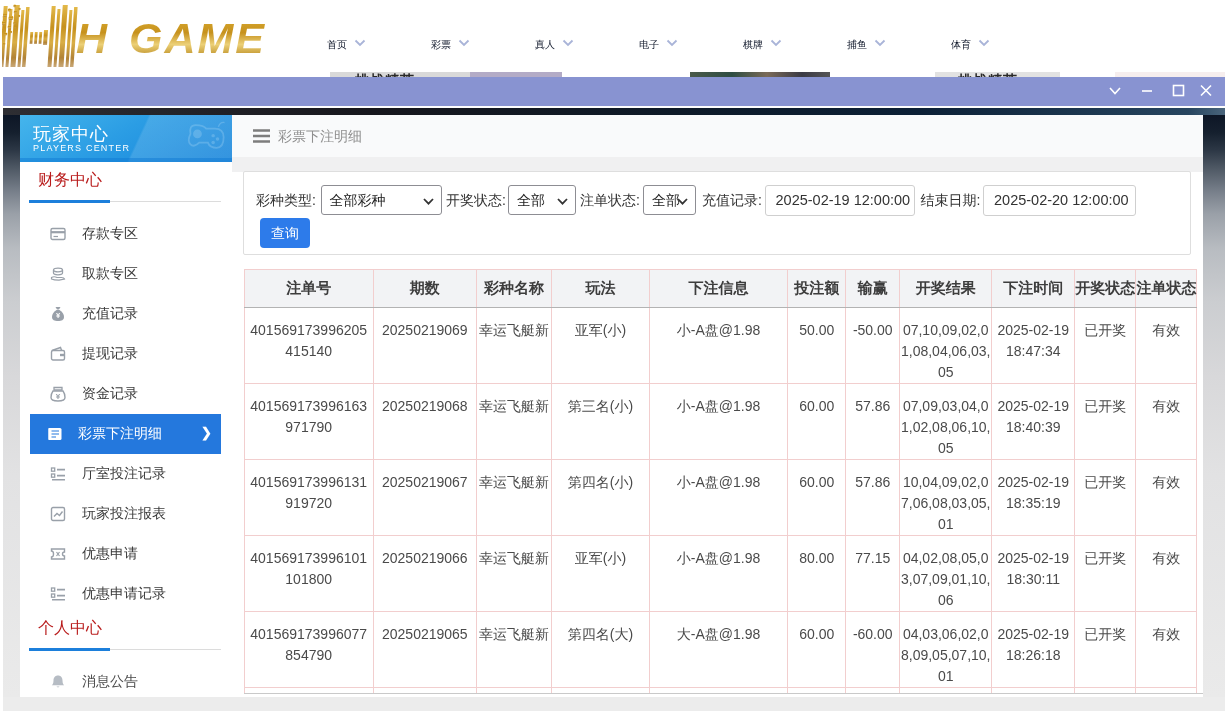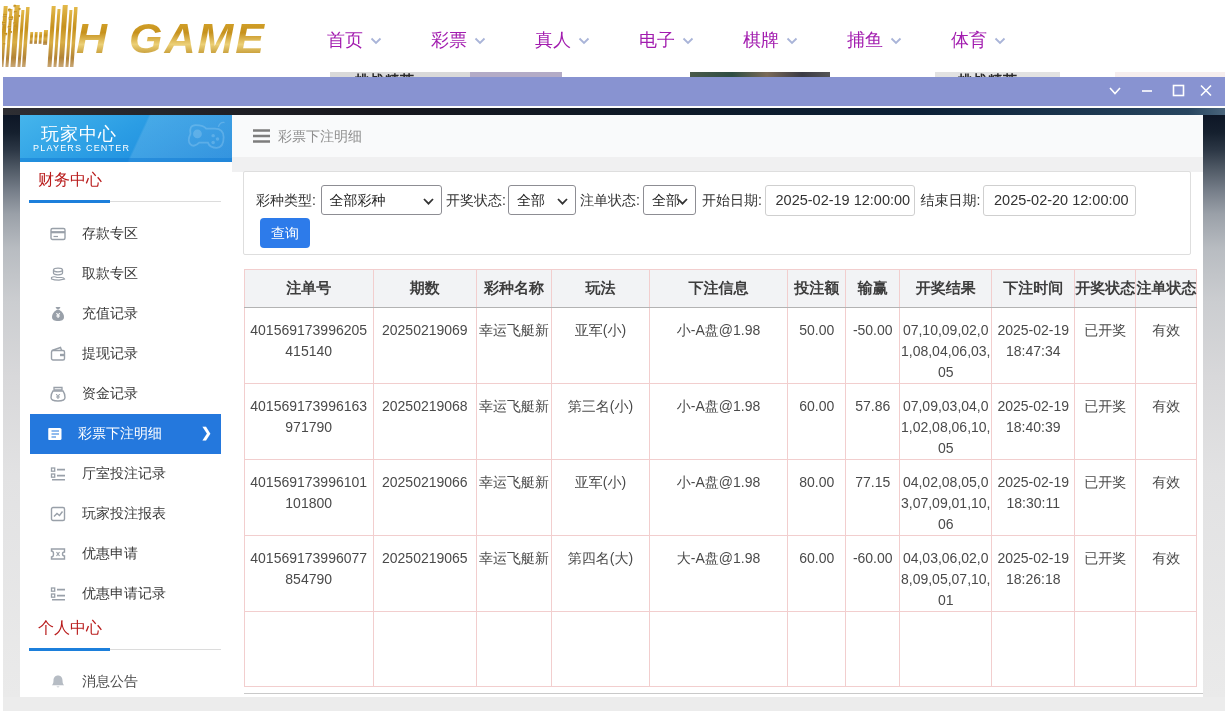--- a/index.html
+++ b/index.html
@@ -7,21 +7,21 @@
   font-family:"Liberation Sans", sans-serif; }
 #stage { position:absolute; left:0; top:0; width:1225px; height:711px; overflow:hidden; }
 .abs { position:absolute; }
 
 
 #hdr { left:0; top:0; width:1225px; height:72px; background:#fff; z-index:5; }
 #logo { left:2px; top:2px; width:80px; height:66px; }
 #logotxt { left:76px; top:14px; word-spacing:6px; font-size:43px; font-weight:bold; font-style:italic;
   letter-spacing:2px; background:linear-gradient(180deg,#dcae32 0%,#c6911d 38%,#ecd077 62%,#c79d38 82%,#a0741e 100%);
   -webkit-background-clip:text; background-clip:text; color:transparent; }
-.nav { top:28px; height:20px; font-size:18px; color:#a21caf; white-space:nowrap; }
+.nav { top:38px; height:20px; font-size:10px; color:#0f172a; white-space:nowrap; }
 .nav svg { margin-left:7px; vertical-align:1px; }
 
 
 #sliver { left:0; top:72px; width:1225px; height:5px; background:#fff; overflow:hidden; }
 
 
 #win { left:3px; top:77px; width:1222px; height:634px; }
 #titlebar { left:0; top:0; width:1222px; height:29px; background:#8893d1; }
 #whiteline { left:0; top:29px; width:1222px; height:2px; background:#fdfdfd; }
 #darkband { left:0; top:31px; width:1222px; height:7px;
@@ -32,21 +32,21 @@
 #bstrip { left:0; top:620px; width:1222px; height:14px; background:#ececec; }
 #content { left:17px; top:38px; width:1183px; height:582px; background:#fff; overflow:hidden; }
 
 
 .wc { top:6px; width:16px; height:16px; }
 
 
 #sidebar { left:0; top:0; width:212px; height:582px; background:#fff; }
 #sbhead { left:0; top:0; width:212px; height:47px;
   background:linear-gradient(150deg,#45b5ec 0%,#2b9de4 45%,#1583da 100%); overflow:hidden; color:#fff; }
-#sbhead .t1 { position:absolute; left:13px; top:7px; font-size:18px; letter-spacing:1px;margin-left:8px; }
+#sbhead .t1 { position:absolute; left:13px; top:7px; font-size:18px; letter-spacing:1px; }
 #sbhead .t2 { position:absolute; left:13px; top:28px; font-size:9px; letter-spacing:1.2px; }
 .sechead { left:18px; font-size:16px; color:#b91c1c; }
 .secline { left:9px; width:192px; height:1px; background:#dcdcdc; }
 .secline i { position:absolute; left:0; top:-1px; width:81px; height:3px; background:#1c7fdb; }
 .mitem { left:0; width:212px; height:40px; }
 .mitem .txt { position:absolute; left:62px; top:11px; font-size:14px; color:#3a3a3a; }
 .mitem .ic { position:absolute; left:30px; top:12px; width:16px; height:16px; }
 .mactive { left:10px; top:299px; width:191px; height:40px; background:#2478dd; }
 .mactive .txt { position:absolute; left:48px; top:11px; font-size:14px; color:#fff; }
 .mactive .ic { position:absolute; left:17px; top:12px; width:16px; height:16px; }
@@ -339,21 +339,21 @@
           <div class="abs flabel" style="left:202px;">开奖状态:</div>
           <div class="abs fsel" style="left:264px; width:68px;"><span>全部</span>
             <svg class="sarr" width="11" height="7" viewBox="0 0 11 7">
                 <path d="M1 1 L5.5 5.7 L10 1" fill="none" stroke="#333" stroke-width="1.8"></path>
               </svg></div>
           <div class="abs flabel" style="left:336px;">注单状态:</div>
           <div class="abs fsel" style="left:399px; width:53px;"><span>全部</span>
             <svg class="sarr" width="11" height="7" viewBox="0 0 11 7">
                 <path d="M1 1 L5.5 5.7 L10 1" fill="none" stroke="#333" stroke-width="1.8"></path>
               </svg></div>
-          <div class="abs flabel" style="left:458px;">开始日期:</div>
+          <div class="abs flabel" style="left:458px;">充值记录:</div>
           <div class="abs finput" style="left:520.5px; width:150.5px;">2025-02-19 12:00:00</div>
           <div class="abs flabel" style="left:676.5px;">结束日期:</div>
           <div class="abs finput" style="left:739px; width:152.5px;">2025-02-20 12:00:00</div>
           <div class="abs" id="qbtn">查询</div>
         </div>
         <div class="abs" id="twrap">
           <table>
             <colgroup>
               <col style="width:129px">
                 <col style="width:103.3px">
@@ -401,20 +401,33 @@
                   <td>第三名(小)</td>
                   <td>小-A盘@1.98</td>
                   <td>60.00</td>
                   <td>57.86</td>
                   <td class="bb">07,09,03,04,01,02,08,06,10,05</td>
                   <td>2025-02-19 18:40:39</td>
                   <td>已开奖</td>
                   <td>有效</td>
                 </tr>
             <tr>
+                  <td class="ba">401569173996131919720</td>
+                  <td>20250219067</td>
+                  <td class="nw">幸运飞艇新</td>
+                  <td>第四名(小)</td>
+                  <td>小-A盘@1.98</td>
+                  <td>60.00</td>
+                  <td>57.86</td>
+                  <td class="bb">10,04,09,02,07,06,08,03,05,01</td>
+                  <td>2025-02-19 18:35:19</td>
+                  <td>已开奖</td>
+                  <td>有效</td>
+                </tr>
+            <tr>
                   <td class="ba">401569173996101101800</td>
                   <td>20250219066</td>
                   <td class="nw">幸运飞艇新</td>
                   <td>亚军(小)</td>
                   <td>小-A盘@1.98</td>
                   <td>80.00</td>
                   <td>77.15</td>
                   <td class="bb">04,02,08,05,03,07,09,01,10,06</td>
                   <td>2025-02-19 18:30:11</td>
                   <td>已开奖</td>

